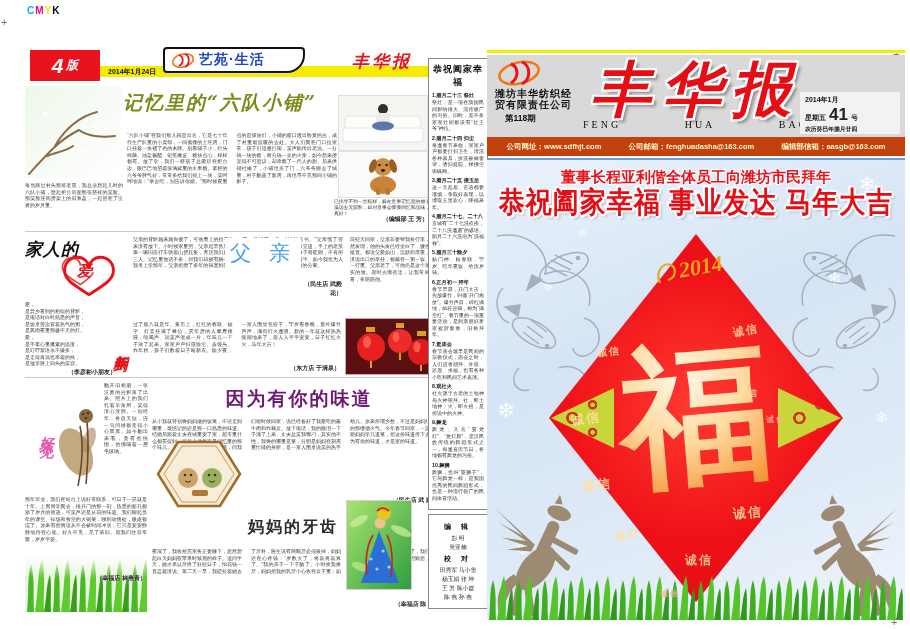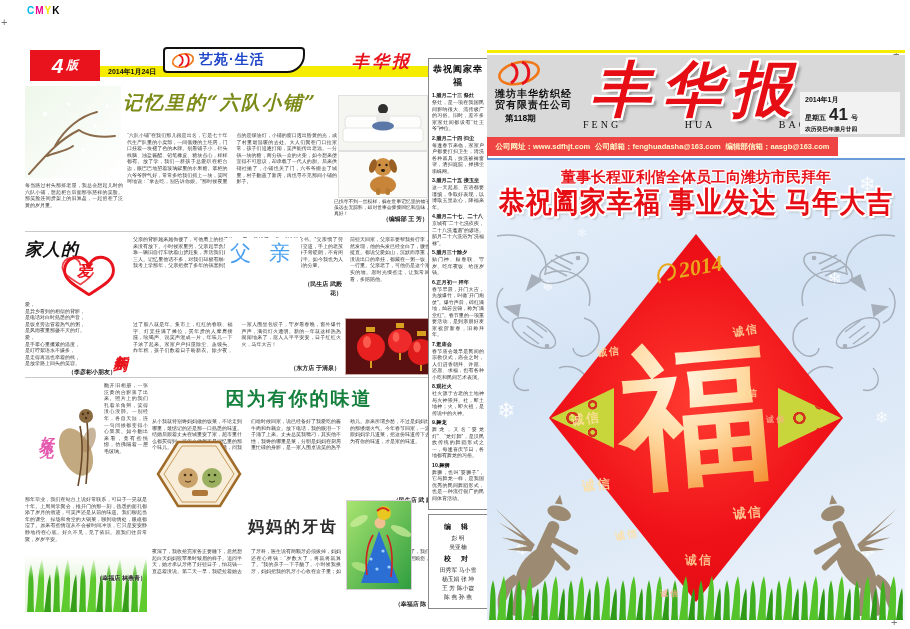--- a/index.html
+++ b/index.html
@@ -64,21 +64,21 @@
   .ph-lantern{left:345px;top:318px;width:95px;height:55px;border:1px solid #caa;}
   .nyd-byline{left:248px;top:364px;width:92px;}
   
   .ljt-title{left:34px;top:388px;width:22px;height:86px;writing-mode:vertical-rl;font-size:14px;color:#e55bb0;
              letter-spacing:3px;text-align:center;}
   .lotus-box{left:56px;top:396px;width:46px;height:92px;}
   .ljt-side{left:104px;top:382px;width:44px;height:112px;}
   .ljt-main{left:25px;top:496px;width:122px;height:76px;}
   .ljt-byline{left:88px;top:574px;width:58px;background:transparent;text-shadow:0 0 2px #fff;}
   .grass-left{left:25px;top:556px;width:122px;height:56px;}
-  .taste-title{left:160px;top:386px;width:278px;text-align:center;font-size:19px;color:#15803d;
+  .taste-title{left:160px;top:386px;width:278px;text-align:center;font-size:19px;color:#701a75;
                font-weight:bold;letter-spacing:2px;}
   .taste-text{left:152px;top:418px;width:288px;height:86px;}
   .hex-box{left:156px;top:440px;width:86px;height:68px;}
   .taste-byline{left:368px;top:496px;width:70px;}
   .teeth-title{left:238px;top:517px;width:110px;text-align:center;font-size:16px;color:#2c2c2c;
                font-weight:bold;letter-spacing:2px;}
   .teeth-text{left:152px;top:548px;width:288px;height:60px;}
   .peacock-box{left:346px;top:500px;width:64px;height:88px;border:1px solid #dcd;}
   .teeth-byline{left:392px;top:600px;width:48px;}
   
@@ -107,21 +107,21 @@
   .m-slogan{position:absolute;right:12px;top:5px;width:86px;text-align:center;font-size:11px;line-height:15px;
             color:#2a35c5;}
   .m-datebox{position:absolute;right:5px;top:37px;width:100px;height:42px;background:#f2f2f2;
              padding:3px 5px;box-sizing:border-box;}
   .m-dmonth{font-size:7px;font-weight:bold;color:#111;}
   .m-dayrow{display:flex;align-items:baseline;gap:3px;}
   .m-week{font-size:7px;font-weight:bold;}
   .m-day{font-size:17px;font-weight:bold;}
   .m-dayunit{font-size:7px;font-weight:bold;}
   .m-lunar{font-size:5.8px;font-weight:bold;color:#111;}
-  .contactbar{left:487px;top:137px;width:351px;height:19px;background:#ef4444;display:flex;align-items:center;
+  .contactbar{left:487px;top:137px;width:418px;height:19px;background:#c2410c;display:flex;align-items:center;
               justify-content:space-around;padding:0 6px;box-sizing:border-box;}
   .contactbar span{font-size:7.5px;font-weight:bold;color:#fff6c8;white-space:nowrap;}
   
   .poster{left:487px;top:158px;width:418px;height:460px;overflow:hidden;border-top:2px solid #6b9bd8;
           background:linear-gradient(160deg,#eaf2fb 0%,#d5e4f5 38%,#dfeaf7 70%,#eef5fc 100%);}
   .snow span{position:absolute;color:#fff;z-index:1;}
   .snow span:nth-child(1){left:18px;top:28px;font-size:18px;opacity:.95;}
   .snow span:nth-child(2){left:140px;top:10px;font-size:12px;opacity:.7;}
   .snow span:nth-child(3){left:255px;top:28px;font-size:16px;opacity:.9;}
   .snow span:nth-child(4){left:372px;top:12px;font-size:20px;opacity:.95;}

